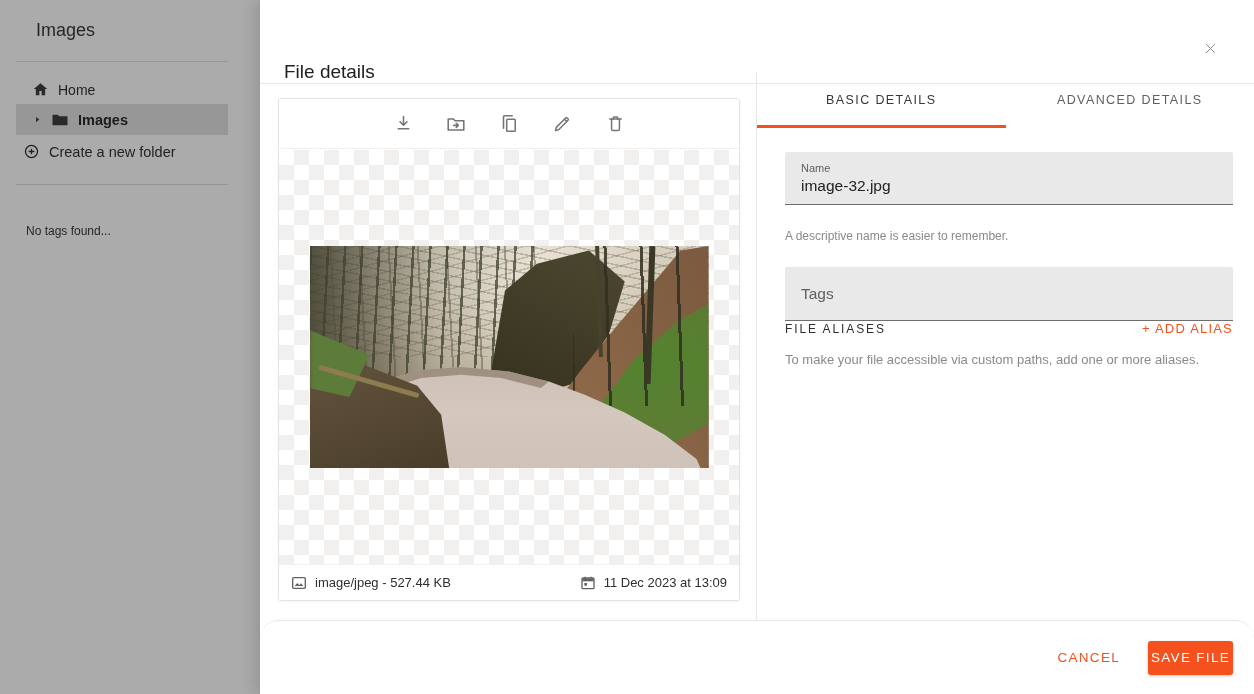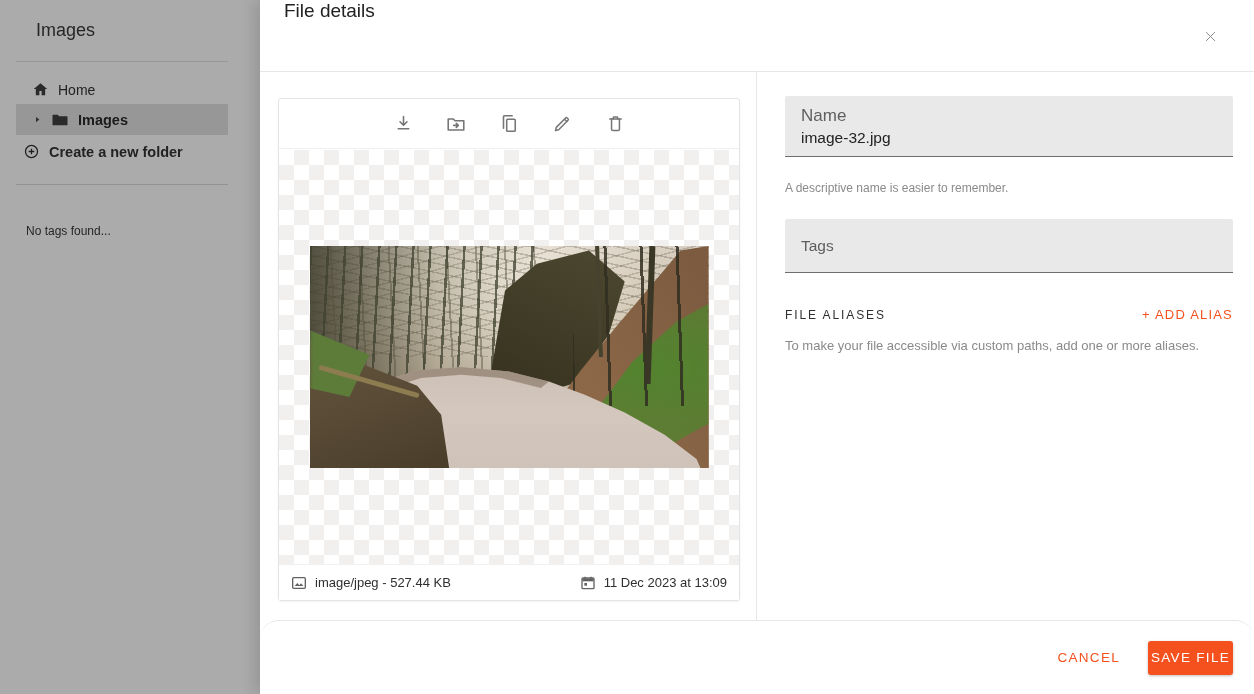--- a/index.html
+++ b/index.html
@@ -9,33 +9,33 @@
          --accent:#F4511E; }
 
   
   .sidebar { position:absolute; left:16px; top:0; width:212px; height:694px; background:#fff; }
   .sidebar-header { height:62px; display:flex; align-items:center; padding:0 20px;
                     border-bottom:1px solid #e2e2e2; font-size:18px; color:#3a3a3a; }
   .nav { margin-top:13px; }
   .nav-row { height:29px; display:flex; align-items:center; gap:9px; padding:0 16px;
              font-size:14px; color:#333; cursor:pointer; }
   .nav-row.selected { height:31px; background:#e2e2e2; font-weight:bold; font-size:14.5px; color:#2b2b2b; }
-  .nav-row.bold { font-weight:bold; font-size:14.5px; height:33px;padding-left:7px; }
+  .nav-row.bold { font-weight:normal; font-size:14.5px; height:33px;padding-left:7px; }
   .caret { display:inline-flex; width:10px; justify-content:center; }
   .sidebar-divider { margin-top:16px; border-top:1px solid #dcdcdc; }
   .no-tags { margin-top:39px; padding:0 10px; font-size:12px; color:#3a3a3a; }
 
   
   .scrim { position:absolute; inset:0; background:rgba(0,0,0,0.33); }
 
   
   .drawer { position:absolute; left:260px; top:0; width:994px; height:694px; background:#fff;
             box-shadow:-6px 0 14px rgba(0,0,0,0.12); }
-  .drawer-header { position:absolute; left:0; right:0; top:0; height:72px;
-                   border-bottom:1px solid #e7e7e7; display:flex; align-items:flex-start;
+  .drawer-header { position:absolute; left:0; right:0; top:12px; height:72px;
+                   border-bottom:1px solid #e7e7e7; display:flex; align-items:flex-end;
                    padding:0 24px; }
   .drawer-title { font-size:19px; font-weight:500; color:#212121; }
   .close-btn { position:absolute; right:32px; top:24px; width:24px; height:24px;
                display:flex; align-items:center; justify-content:center; cursor:pointer; }
 
   .drawer-body { position:absolute; left:0; right:0; top:72px; bottom:74px; }
   .v-divider { position:absolute; left:496px; top:0; bottom:0; width:1px; background:#e7e7e7; }
 
   
   .preview-col { position:absolute; left:0; top:0; width:496px; bottom:12px; }
@@ -92,29 +92,29 @@
   .details-col { position:absolute; left:497px; right:0; top:0; bottom:0; }
   .tabs { height:56px; display:flex; }
   .tab { flex:1; position:relative; display:flex; align-items:center; justify-content:center;
          font-size:12.5px; letter-spacing:1.4px; color:#606060; cursor:pointer; }
   .tab.active { color:#383838; }
   .tab-indicator { position:absolute; left:0; right:0; bottom:0; height:3px; background:var(--accent); }
 
   .form { padding:24px 21px 0 28px; }
   .filled-field { background:#e9e9e9; border-bottom:1px solid #6e6e6e; border-radius:2px 2px 0 0; }
   .name-field { padding:10px 16px 9px; }
-  .fl-label { display:block; font-size:17px; color:#5f5f5f; margin-bottom:3px; }
+  .fl-label { display:block; font-size:11px; color:#5f5f5f; margin-bottom:3px; }
   .fl-input { width:100%; border:none; outline:none; background:transparent; padding:0;
               font-family:inherit; font-size:15.5px; color:#222; }
   .helper { margin-top:24px; font-size:12px; color:#8a8a8a; }
   .tags-field { margin-top:24px; height:54px; display:flex; align-items:center; padding:0 16px; }
   .tags-input { width:100%; border:none; outline:none; background:transparent; padding:0;
                 font-family:inherit; font-size:15.5px; color:#222; }
   .tags-input::placeholder { color:#5f5f5f; opacity:1; }
-  .aliases-row { margin-top:34px; display:flex; align-items:center; justify-content:space-between; }
+  .aliases-row { display:flex; align-items:center; justify-content:space-between; }
   .aliases-heading { font-size:12px; letter-spacing:1.9px; color:#2f2f2f; }
   .add-alias { font-size:13px; letter-spacing:1.2px; color:var(--accent); cursor:pointer; }
   .aliases-helper { margin-top:16px; font-size:13px; color:#8a8a8a; }
 
   
   .drawer-footer { position:absolute; left:0; right:0; bottom:0; height:74px; background:#fff;
                    border-top:1px solid #e7e7e7; display:flex; align-items:center;
                    justify-content:flex-end; gap:28px; padding-right:21px;border-radius:19px; }
   .btn-cancel { font-size:13.5px; letter-spacing:1.3px; color:var(--accent); cursor:pointer; }
   .btn-save { height:34px; padding:0 3px; display:flex; align-items:center; border-radius:3px;
@@ -269,20 +269,29 @@
                   </svg>
               </span>
               <span>11 Dec 2023 at 13:09</span>
             </div>
           </div>
 
         </div>
       </div>
 
       <div class="details-col">
+        <div class="tabs">
+          <div class="tab active">
+            <span>BASIC DETAILS</span>
+            <div class="tab-indicator"></div>
+          </div>
+          <div class="tab">
+            <span>ADVANCED DETAILS</span>
+          </div>
+        </div>
 
         <div class="form">
           <div class="filled-field name-field">
             <span class="fl-label">Name</span>
             <input class="fl-input" type="text" value="image-32.jpg" style="">
           </div>
           <div class="helper">A descriptive name is easier to remember.</div>
 
           <div class="filled-field tags-field">
             <input class="tags-input" type="text" placeholder="Tags" style="">

